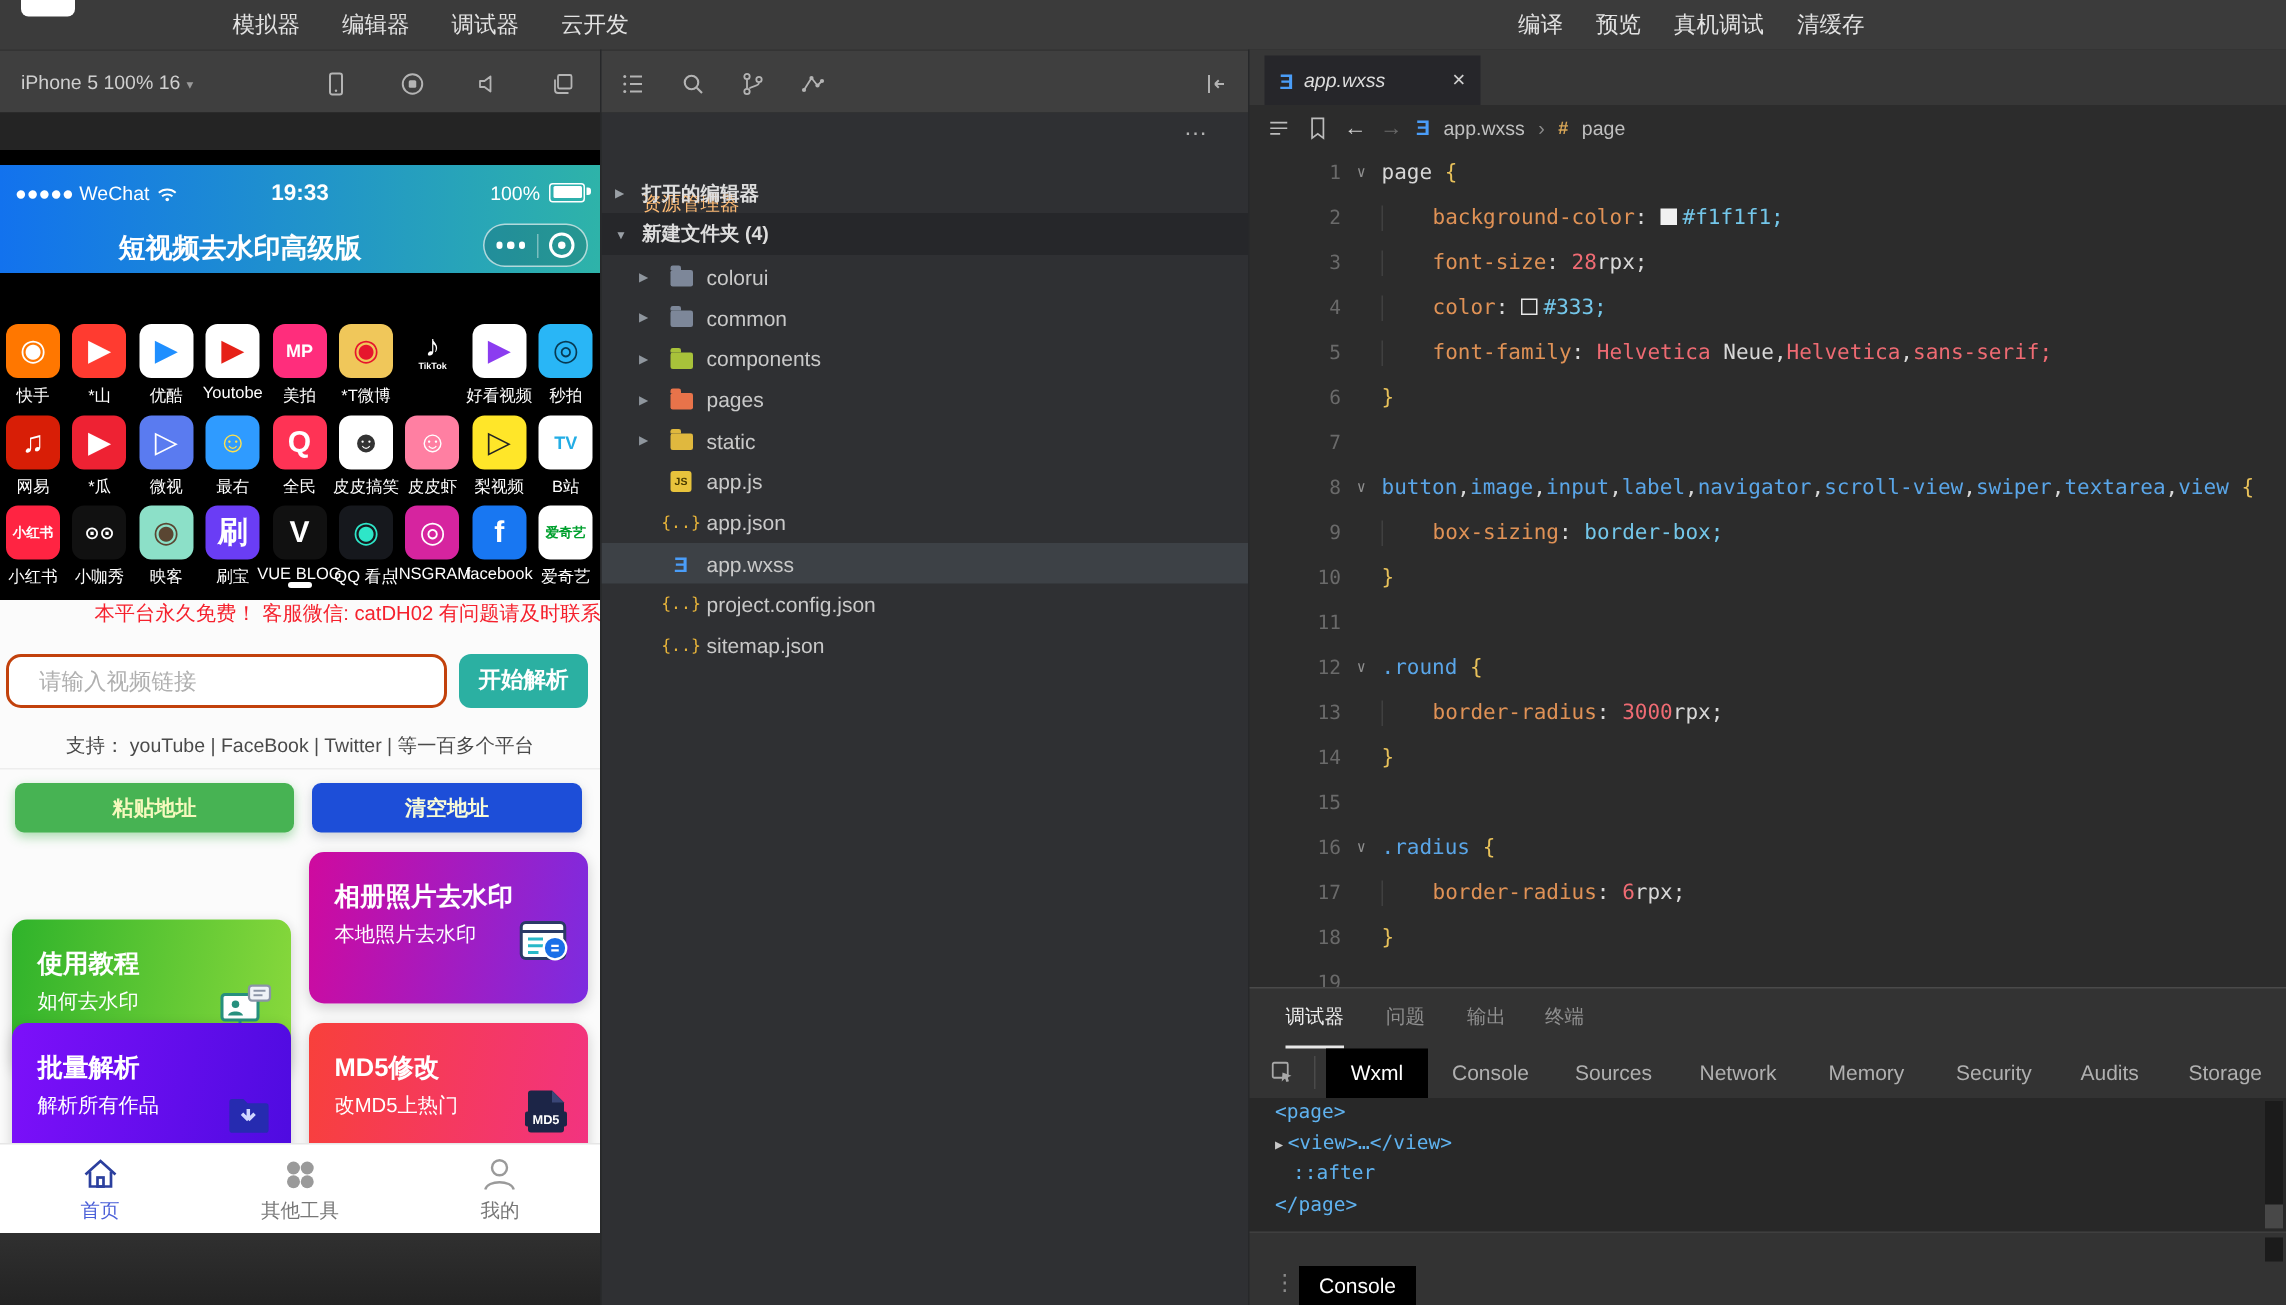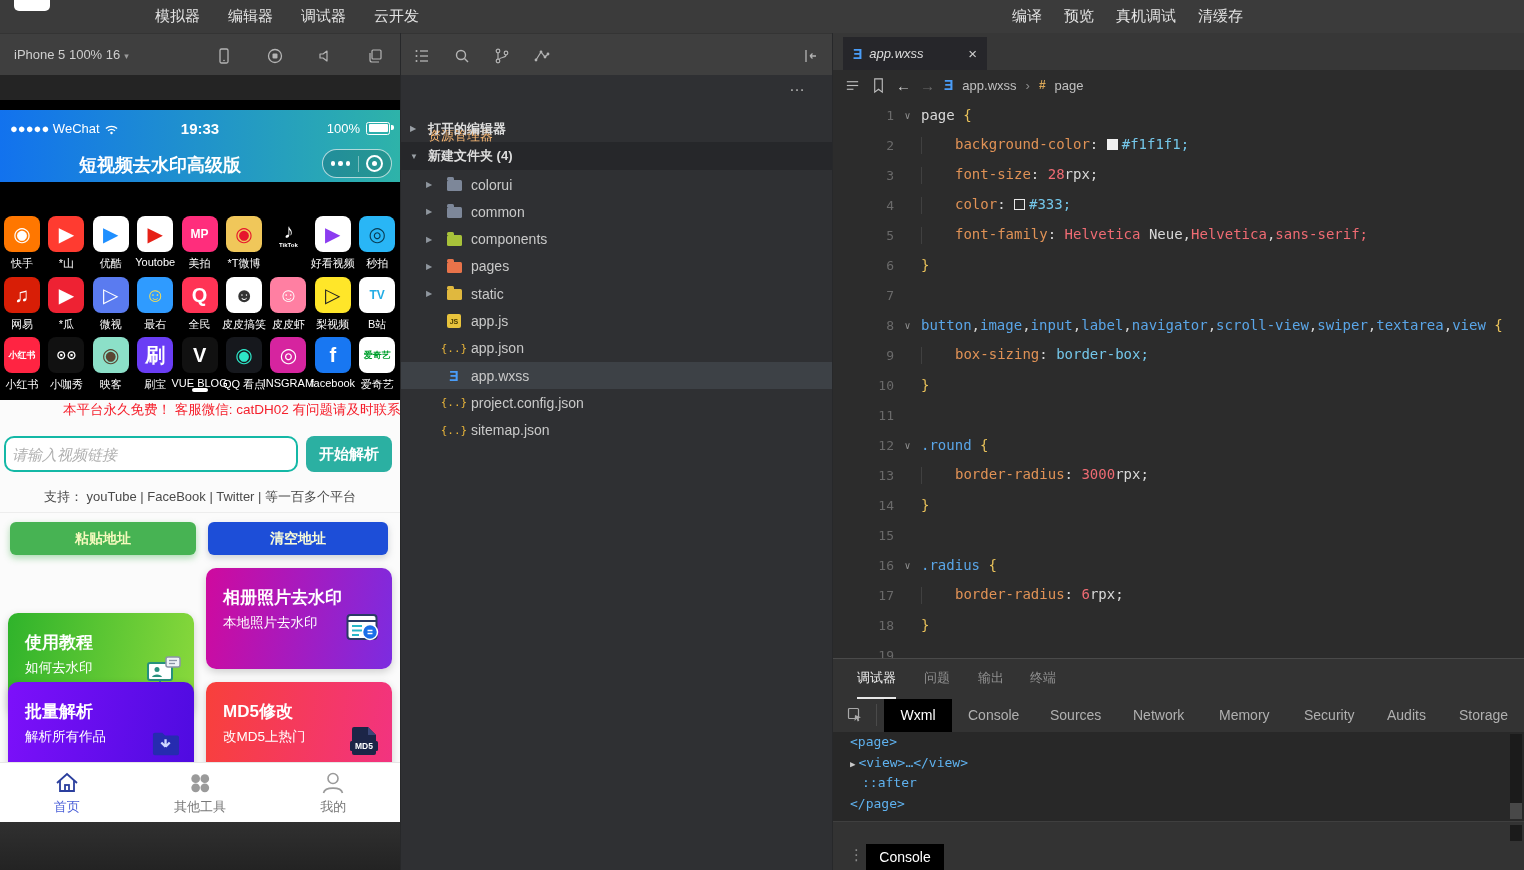--- a/index.html
+++ b/index.html
@@ -90,21 +90,21 @@
   .capsule .ring i{position:absolute;left:3.5px;top:3.5px;width:5px;height:5px;background:#fff;border-radius:50%;}
   .pgrid{position:absolute;left:0;top:107px;width:100%;height:218px;background:#000;}
   .pcell{position:absolute;width:44px;display:flex;flex-direction:column;align-items:center;}
   .pico{width:36px;height:36px;border-radius:8px;display:flex;flex-direction:column;align-items:center;justify-content:center;font-weight:bold;line-height:1;}
   .pico .subt{font-size:6px;margin-top:1px;font-weight:bold;}
   .plabel{margin-top:4px;color:#fff;font-size:11px;white-space:nowrap;}
   .pagedash{position:absolute;left:192px;top:206px;width:16px;height:4px;border-radius:2px;background:#fff;}
   .whitesec{position:absolute;left:0;top:325px;width:100%;height:362px;background:#fbfbfb;overflow:hidden;}
   .notice{position:absolute;left:0;top:0;width:100%;height:20px;overflow:hidden;white-space:nowrap;}
   .notice span{margin-left:63px;color:#f5212d;font-size:13.5px;}
-  .vidinput{position:absolute;left:4px;top:36px;width:294px;height:36px;border:2px solid #14b8a6;border-radius:10px;background:#fff;box-sizing:border-box;padding:0 6px;font-size:15px;color:#333;outline:none;font-style:italic;}
+  .vidinput{position:absolute;left:4px;top:36px;width:294px;height:36px;border:2px solid #c2410c;border-radius:10px;background:#fff;box-sizing:border-box;padding:0 20px;font-size:15px;color:#333;outline:none;}
   .vidinput::placeholder{color:#b0b0b0;}
   .parsebtn{position:absolute;left:306px;top:36px;width:86px;height:36px;background:#2bb0a2;border-radius:8px;color:#fff;font-size:15px;font-weight:bold;text-align:center;line-height:36px;}
   .support{position:absolute;left:0;top:88px;width:100%;text-align:center;color:#4a4a4a;font-size:13px;}
   .secline{position:absolute;left:0;top:112px;width:100%;border-top:1px solid #ededed;}
   .pastebtn,.clearbtn{position:absolute;top:122px;height:33px;border-radius:6px;text-align:center;line-height:33px;font-size:14px;font-weight:bold;}
   .pastebtn{left:10px;width:186px;background:#47b353;color:#f5f9bd;box-shadow:0 3px 7px rgba(71,179,83,.45);}
   .clearbtn{left:208px;width:180px;background:#1d4ed8;color:#f8fbd8;box-shadow:0 3px 7px rgba(120,130,140,.35);}
   .card{position:absolute;width:186px;height:101px;border-radius:10px;box-shadow:0 3px 9px rgba(0,0,0,.18);color:#fff;}
   .card .ct{position:absolute;left:17px;top:18px;font-size:17px;font-weight:bold;white-space:nowrap;}
   .card .cs{position:absolute;left:17px;top:46px;font-size:13.5px;white-space:nowrap;}

